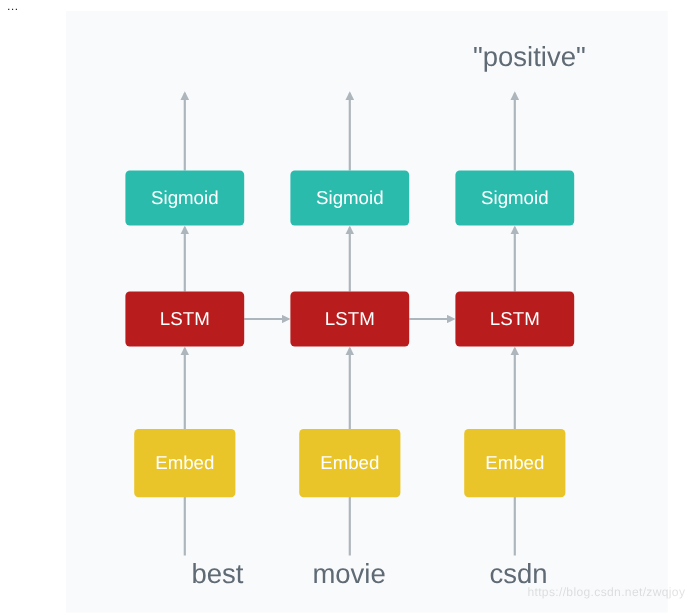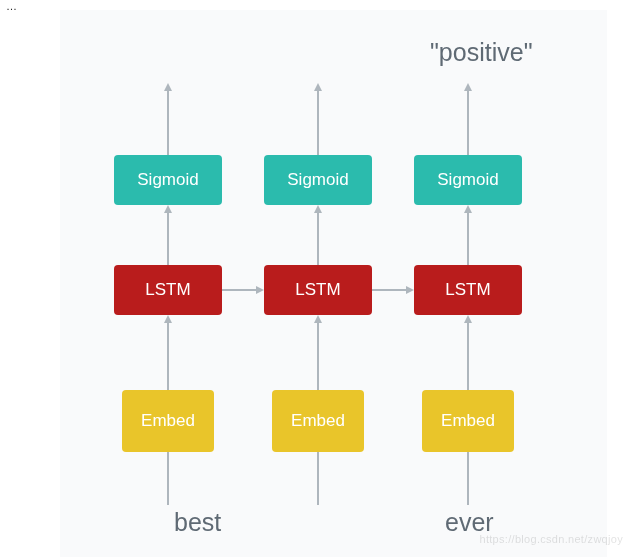--- a/index.html
+++ b/index.html
@@ -110,17 +110,18 @@
 
   <div class="block lstm" style="left:54px;  top:255px;">LSTM</div>
   <div class="block lstm" style="left:204px; top:255px;">LSTM</div>
   <div class="block lstm" style="left:354px; top:255px;">LSTM</div>
 
   <div class="block embed" style="left:62px;  top:380px;">Embed</div>
   <div class="block embed" style="left:212px; top:380px;">Embed</div>
   <div class="block embed" style="left:362px; top:380px;">Embed</div>
 
   <div class="input-word" style="left:70px;  top:498px;margin-left:44px;">best</div>
-  <div class="input-word" style="left:385px; top:498px;">ever</div>
+  <div class="input-word" style="left:224px; top:498px;">movie</div>
+  <div class="input-word" style="left:385px; top:498px;">csdn</div>
 
 </div>
 
 <div class="watermark">https://blog.csdn.net/zwqjoy</div>
 
 </body></html>

